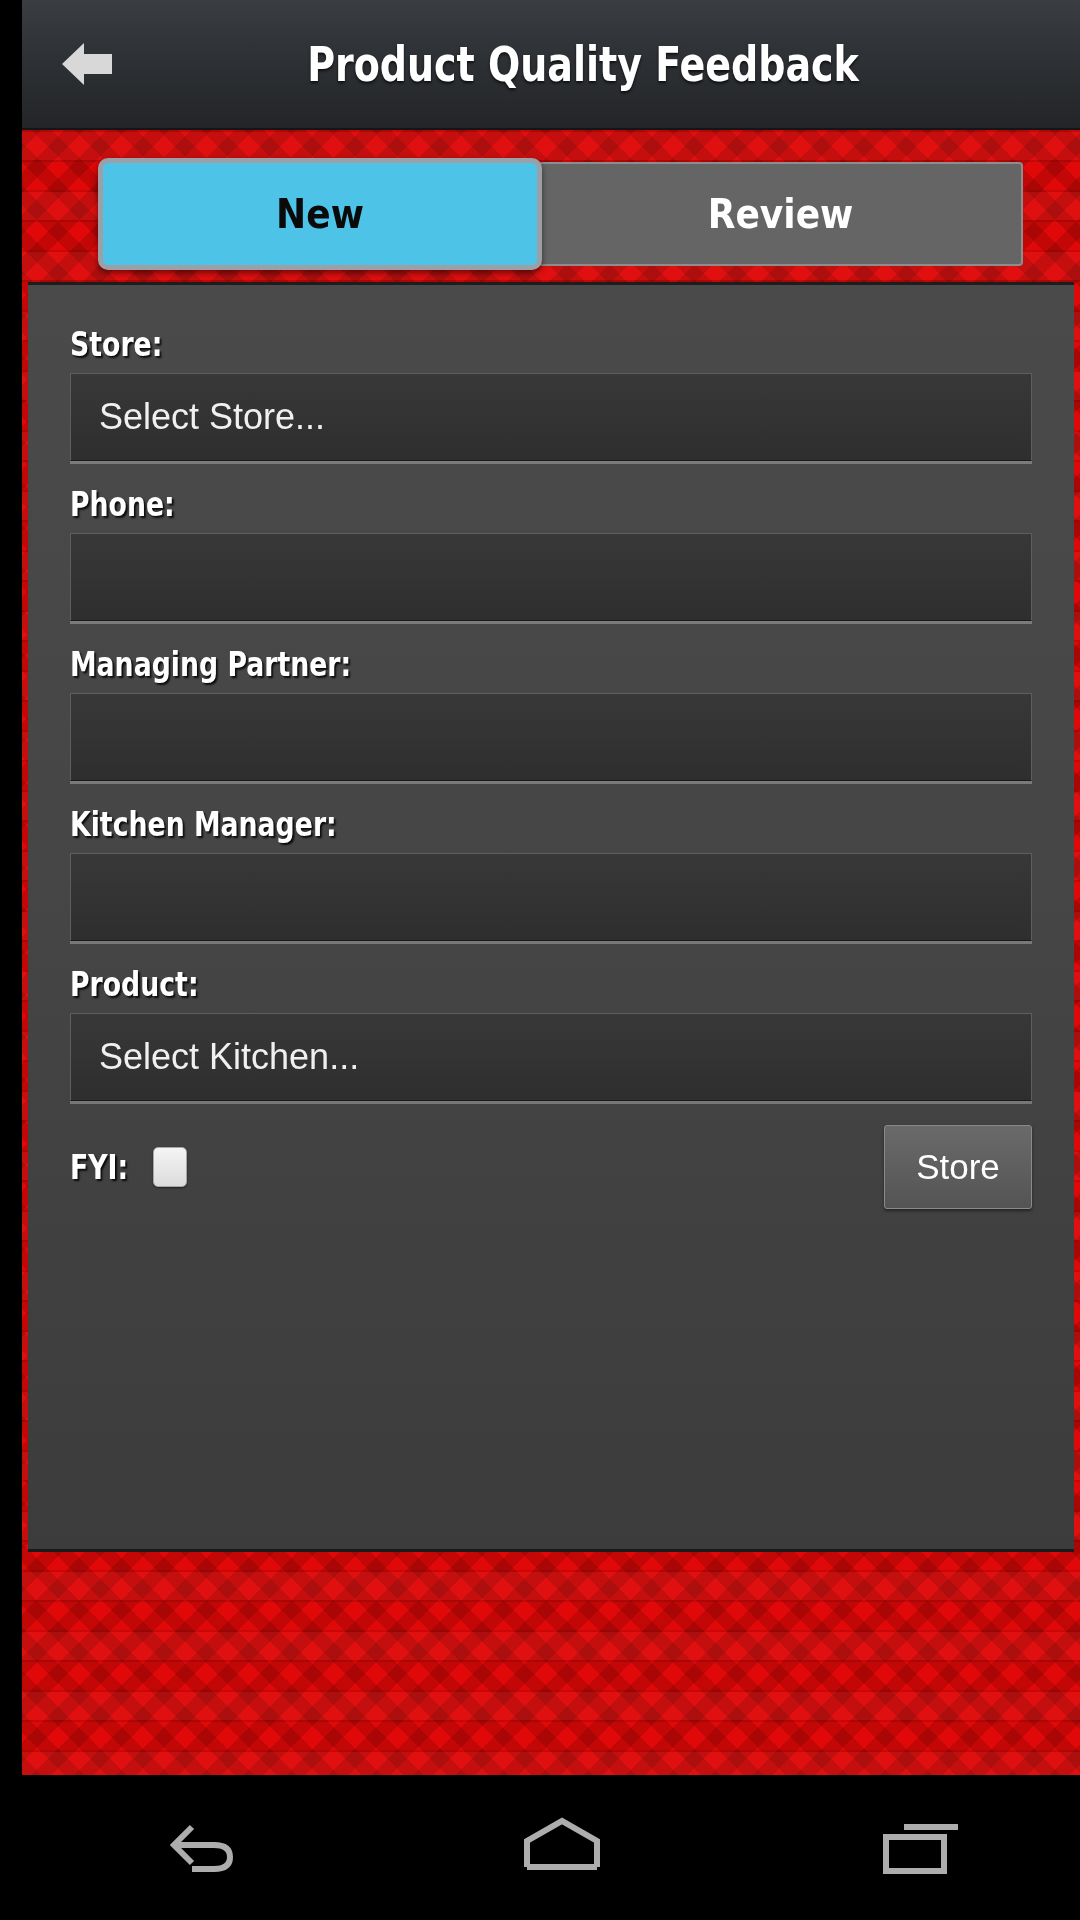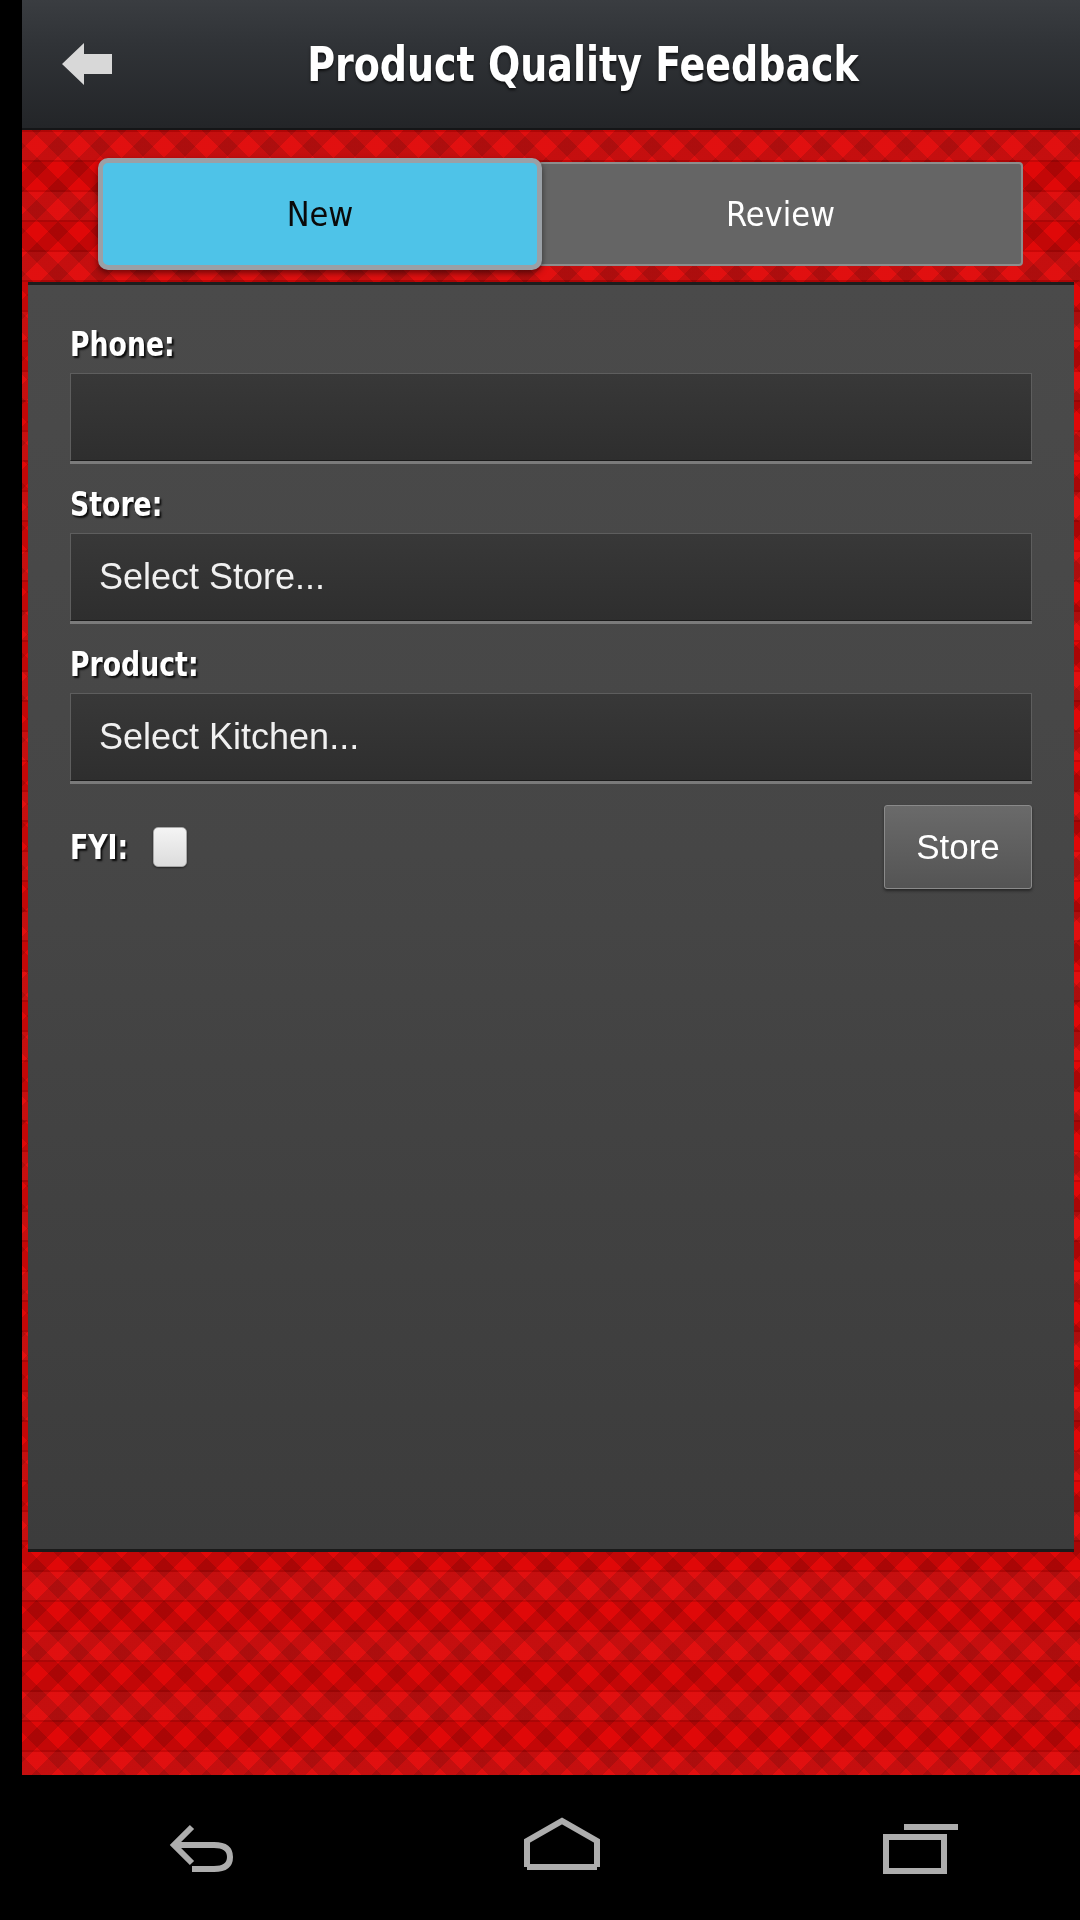--- a/index.html
+++ b/index.html
@@ -54,21 +54,21 @@
         rgba(255,255,255,0.0) 14px, rgba(255,255,255,0.0) 30px);
   }
 
   
   .tabbar {
     position:absolute; top:158px; left:76px; width:925px; height:112px;
     display:flex;
   }
   .tab {
     display:flex; align-items:center; justify-content:center;
-    font-size:34px; font-weight:normal;
+    font-size:40px; font-weight:bold;
     font-family:"Liberation Sans Narrow","DejaVu Sans Condensed","Liberation Sans",sans-serif;
     white-space:nowrap;
   }
   .tab-active {
     width:472px; height:112px;
     background:#4ec3e8;
     color:#0a0a0a;
     border:5px solid #9aa0a6;
     border-radius:10px;
     box-shadow:0 3px 6px rgba(0,0,0,0.5);
@@ -193,34 +193,46 @@
   <div class="red-bg"></div>
 
   <div class="tabbar">
     <div class="tab tab-active">New</div>
     <div class="tab tab-inactive">Review</div>
   </div>
 
   <div class="panel">
 
     <div>
+      <div class="field-label">Store:</div>
+      <div class="field-box">
+        <span class="field-value field-placeholder">Select Store...</span>
+      </div>
+    </div>
+
+    <div>
       <div class="field-label">Phone:</div>
       <div class="field-box">
         <span class="field-value field-empty"></span>
       </div>
     </div>
 
     <div>
-      <div class="field-label">Store:</div>
-      <div class="field-box">
-        <span class="field-value field-placeholder">Select Store...</span>
-      </div>
-    </div>
-
-
+      <div class="field-label">Managing Partner:</div>
+      <div class="field-box">
+        <span class="field-value field-empty"></span>
+      </div>
+    </div>
+
+    <div>
+      <div class="field-label">Kitchen Manager:</div>
+      <div class="field-box">
+        <span class="field-value field-empty"></span>
+      </div>
+    </div>
 
 
     <div>
       <div class="field-label">Product:</div>
       <div class="field-box">
         <span class="field-value field-placeholder">Select Kitchen...</span>
       </div>
     </div>
 
     <div class="fyi-row">

